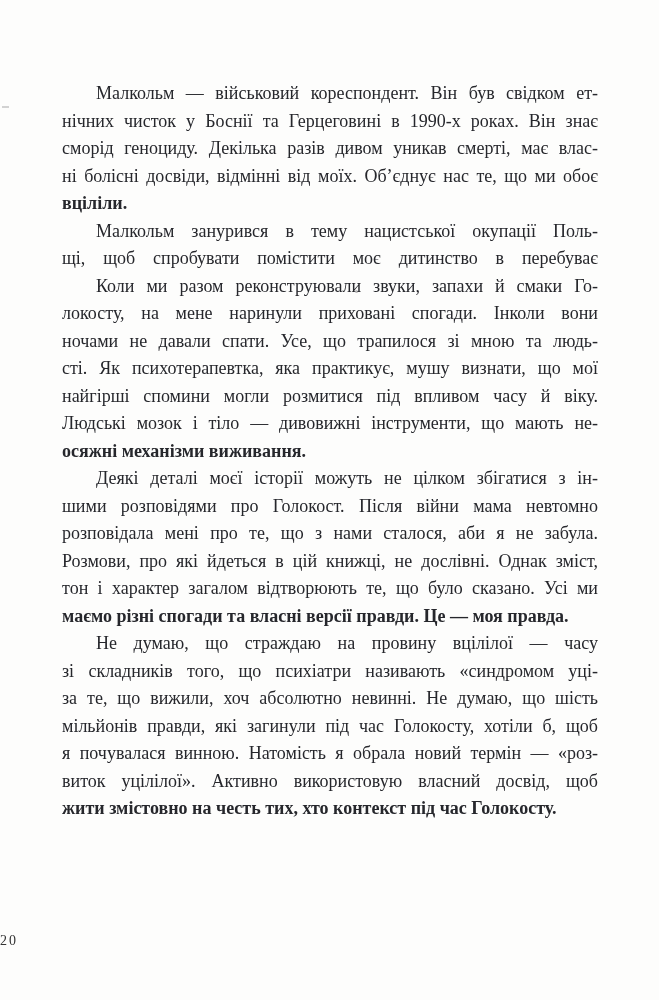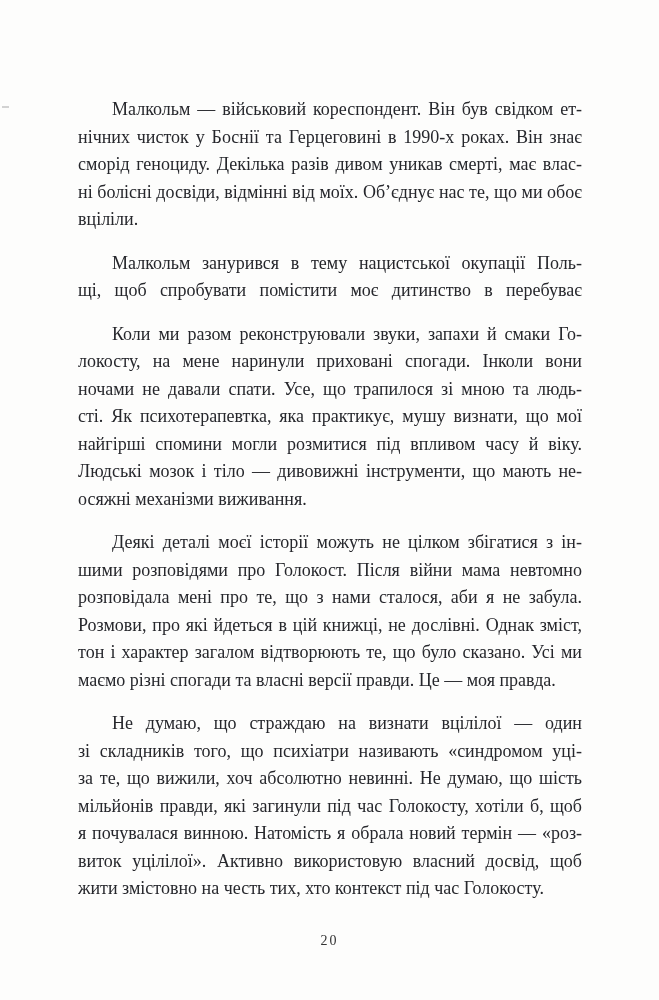--- a/index.html
+++ b/index.html
@@ -15,43 +15,44 @@
     overflow: hidden;
     font-family: "Liberation Serif", "DejaVu Serif", serif;
     color: #26272c;
   }
   .text-block {
     position: absolute;
     left: 62px;
     top: 80px;
     width: 536px;
   }
-  .para { margin: 16px; padding: 0; }
+  .para { margin: 0; padding: 0; }
   .line {
     font-size: 18px;
     line-height: 27.5px;
     height: 27.5px;
     text-align: justify;
     text-align-last: justify;
     -moz-text-align-last: justify;
     white-space: normal;
     overflow: hidden;
   }
   .line.first { text-indent: 34px; }
   .line.last {
     text-align: right;
     text-align-last: left;
+    font-weight: bold;
     -moz-text-align-last: left;
   }
   .page-number {
     position: absolute;
     left: 0;
     top: 933px;
     width: 659px;
-    text-align: center;
+    text-align: left;
     font-size: 14px;
     letter-spacing: 2px;
     color: #333;
     font-family: "Liberation Serif", "DejaVu Serif", serif;
   }
   
   .speck-dash {
     position: absolute;
     left: 2px;
     top: 106px;
@@ -100,21 +101,21 @@
       </div>
       <div class="para">
         <div class="line first">Деякі деталі моєї історії можуть не цілком збігатися з ін-</div>
         <div class="line">шими розповідями про Голокост. Після війни мама невтомно</div>
         <div class="line">розповідала мені про те, що з нами сталося, аби я не забула.</div>
         <div class="line">Розмови, про які йдеться в цій книжці, не дослівні. Однак зміст,</div>
         <div class="line">тон і характер загалом відтворюють те, що було сказано. Усі ми</div>
         <div class="line last">маємо різні спогади та власні версії правди. Це — моя правда.</div>
       </div>
       <div class="para">
-        <div class="line first">Не думаю, що страждаю на визнати вцілілої — один</div>
+        <div class="line first">Не думаю, що страждаю на провину вцілілої — часу</div>
         <div class="line">зі складників того, що психіатри називають «синдромом уці-</div>
         <div class="line">за те, що вижили, хоч абсолютно невинні. Не думаю, що шість</div>
         <div class="line">мільйонів правди, які загинули під час Голокосту, хотіли б, щоб</div>
         <div class="line">я почувалася винною. Натомість я обрала новий термін — «роз-</div>
         <div class="line">виток уцілілої». Активно використовую власний досвід, щоб</div>
         <div class="line last">жити змістовно на честь тих, хто контекст під час Голокосту.</div>
       </div>
     </div>
   <div class="page-number">20</div>
 </div>

